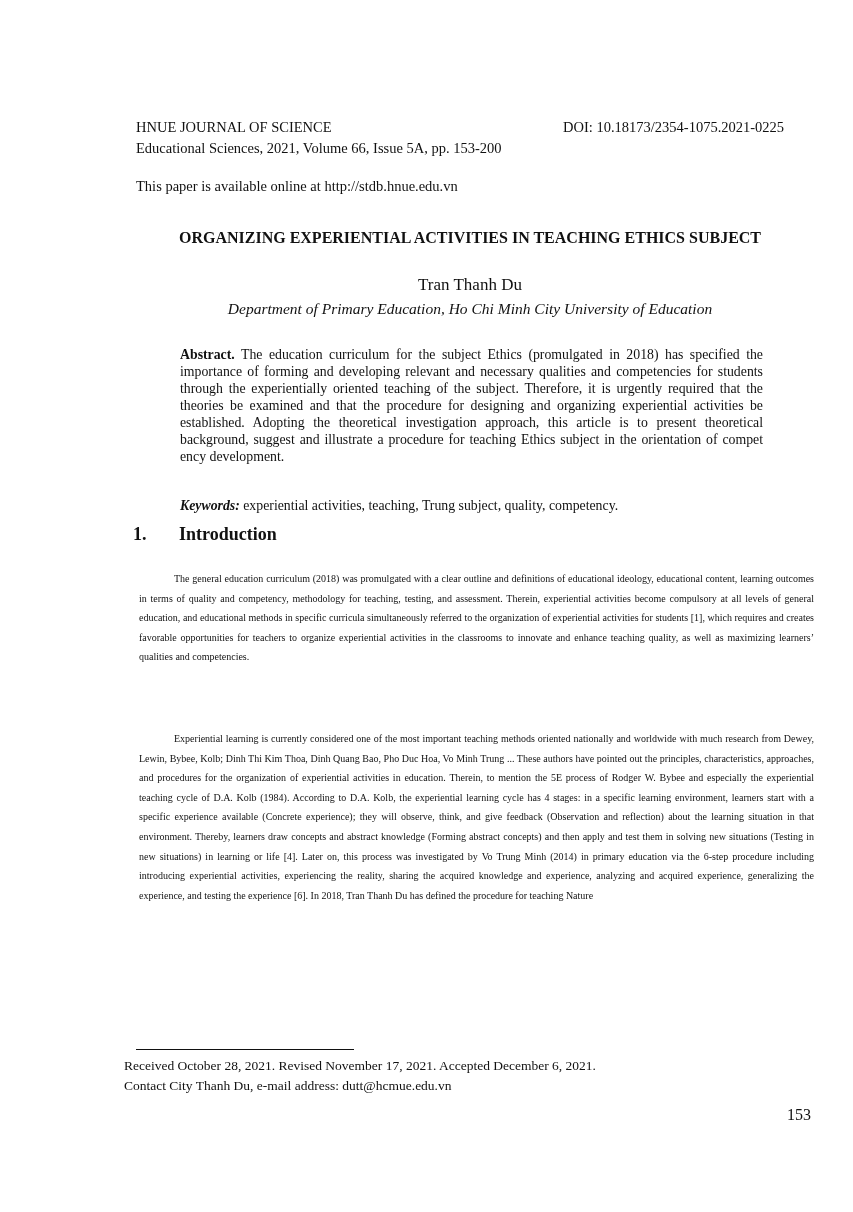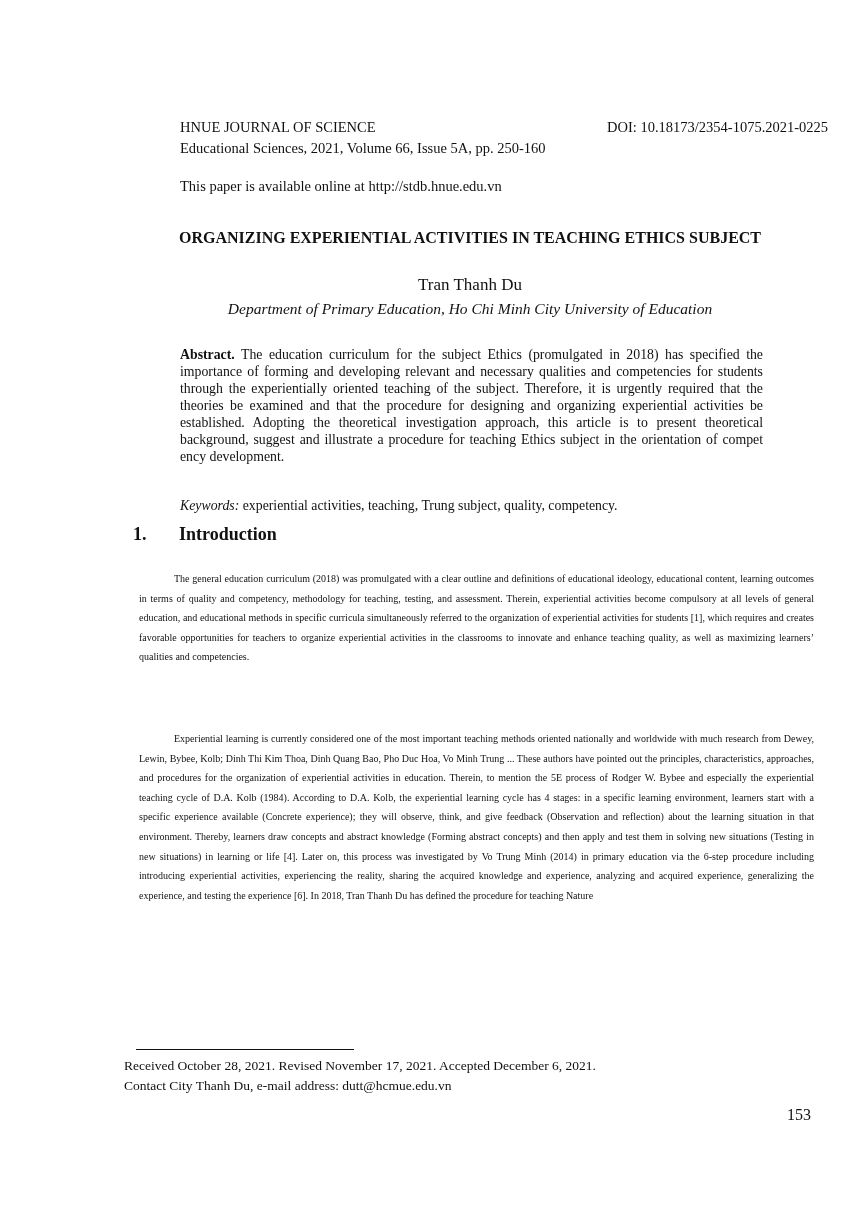--- a/index.html
+++ b/index.html
@@ -1,38 +1,38 @@
 <!DOCTYPE html>
 <html><head>
 <meta charset="utf-8">
 <style>
   html, body { margin: 0; padding: 0; background: #ffffff; }
   body {
     width: 853px; height: 1212px; position: relative; overflow: hidden;
     font-family: "Liberation Serif", "DejaVu Serif", serif; color: #111;
   }
   .abs { position: absolute; }
-  .hdr { font-size: 14.5px; line-height: 20px; margin-left: 44px; }
+  .hdr { font-size: 14.5px; line-height: 20px; }
   #journal { left: 136px; top: 117px; }
   #doi { left: 563px; top: 117px; }
   #edu { left: 136px; top: 138px; }
   #online { left: 136px; top: 176px; }
   #title {
     left: 0; width: 940px; top: 229px; text-align: center;
     font-weight: bold; font-size: 16px; letter-spacing: 0;
   }
   #author { left: 0; width: 940px; top: 275px; text-align: center; font-size: 17px; }
   #affil { left: 0; width: 940px; top: 300px; text-align: center; font-size: 15.5px; font-style: italic; }
   #abstract {
     left: 180px; top: 346px; width: 583px;
     font-size: 13.8px; line-height: 17px; text-align: justify;
   }
   #abstract b { font-weight: bold; }
   #keywords { left: 180px; top: 496px; width: 583px; font-size: 13.8px; line-height: 19px; }
-  #keywords .kw { font-weight: normal; font-style: italic; }
+  #keywords .kw { font-weight: bold; font-style: italic; }
   #section {
     left: 133px; top: 524px; font-weight: bold; font-size: 18px;
   }
   #section .num { display: inline-block; width: 46px; }
   .body {
     left: 139px; width: 675px; font-size: 10px; line-height: 19.6px;
     text-align: justify; text-indent: 35px; margin: 0;
   }
   #p1 { top: 569px; }
   #p2 { top: 729px; }
@@ -40,21 +40,21 @@
   .fn { font-size: 13.5px; line-height: 20px; left: 124px; }
   #fn1 { top: 1056px; }
   #fn2 { top: 1076px; }
   #pageno { left: 787px; top: 1106px; font-size: 16px; text-align: right; }
 </style>
 </head>
 <body>
 
 <div class="abs hdr" id="journal">HNUE JOURNAL OF SCIENCE</div>
 <div class="abs hdr" id="doi">DOI: 10.18173/2354-1075.2021-0225</div>
-<div class="abs hdr" id="edu">Educational Sciences, 2021, Volume 66, Issue 5A, pp. 250-160</div>
+<div class="abs hdr" id="edu">Educational Sciences, 2021, Volume 66, Issue 5A, pp. 153-200</div>
 <div class="abs hdr" id="online">This paper is available online at http://stdb.hnue.edu.vn</div>
 
 <div class="abs" id="title">ORGANIZING EXPERIENTIAL ACTIVITIES IN TEACHING ETHICS SUBJECT</div>
 <div class="abs" id="author">Tran Thanh Du</div>
 <div class="abs" id="affil">Department of Primary Education, Ho Chi Minh City University of Education</div>
 
 <div class="abs" id="abstract"><b>Abstract.</b><span> The education curriculum for the subject Ethics (promulgated in 2018) has specified the importance of forming and developing relevant and necessary qualities and competencies for students through the experientially oriented teaching of the subject. Therefore, it is urgently required that the theories be examined and that the procedure for designing and organizing experiential activities be established. Adopting the theoretical investigation approach, this article is to present theoretical background, suggest and illustrate a procedure for teaching Ethics subject in the orientation of compet ency development.</span></div>
 
 <div class="abs" id="keywords"><span class="kw">Keywords:</span><span> experiential activities, teaching, Trung subject, quality, competency.</span></div>
 

